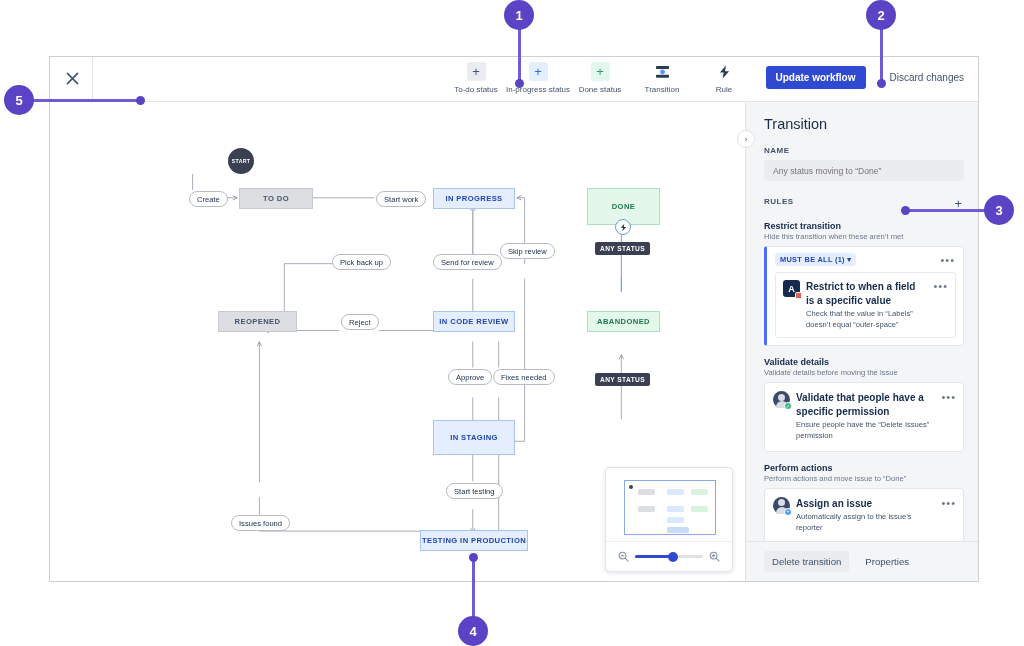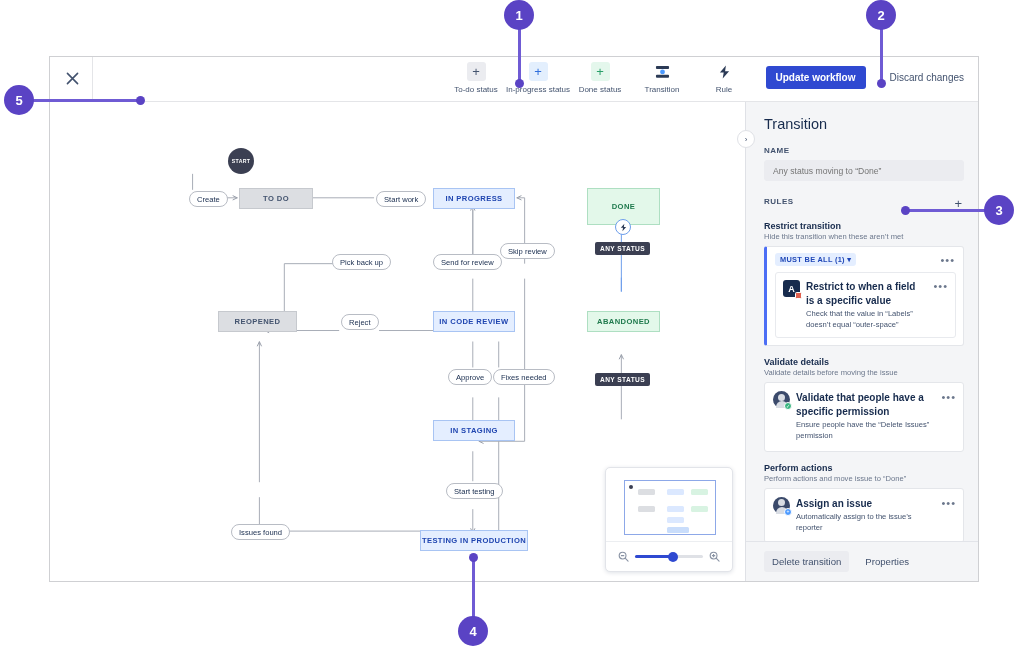--- a/index.html
+++ b/index.html
@@ -350,23 +350,23 @@
         <div class="pill" style="left:282px; top:152px;">Pick back up</div>
         <div class="pill" style="left:383px; top:152px;">Send for review</div>
 
         <div class="node gray" style="left:168px; top:209px; width:79px; height:21px;">REOPENED</div>
         <div class="pill" style="left:291px; top:212px;">Reject</div>
         <div class="node blue" style="left:383px; top:209px; width:82px; height:21px;">IN CODE REVIEW</div>
 
         <div class="pill" style="left:398px; top:267px;">Approve</div>
         <div class="pill" style="left:443px; top:267px;">Fixes needed</div>
 
-        <div class="node blue" style="left:383px; top:318px; width:82px; height:21px;">IN STAGING</div>
+        <div class="node blue" style="left:383px; top:318px; width:82px; height:35px;">IN STAGING</div>
         <div class="pill" style="left:396px; top:381px;">Start testing</div>
-        <div class="pill" style="left:181px; top:413px;margin-top:9px;">Issues found</div>
+        <div class="pill" style="left:181px; top:413px;">Issues found</div>
         <div class="node blue" style="left:370px; top:428px; width:108px; height:21px;">TESTING IN PRODUCTION</div>
 
         <div class="node green" style="left:537px; top:86px; width:73px; height:37px;">DONE</div>
         <div class="rule-dot" style="left:565px; top:117px;">
           <svg width="7" height="9" viewBox="0 0 12 14">
               <path d="M7.4 0.4 L1.4 7.6 H5.2 L4.2 13.6 L10.6 6.2 H6.6 Z" fill="#2b3a55"></path>
             </svg>
         </div>
         <div class="anystatus" style="left:545px; top:140px;">ANY STATUS</div>
 

